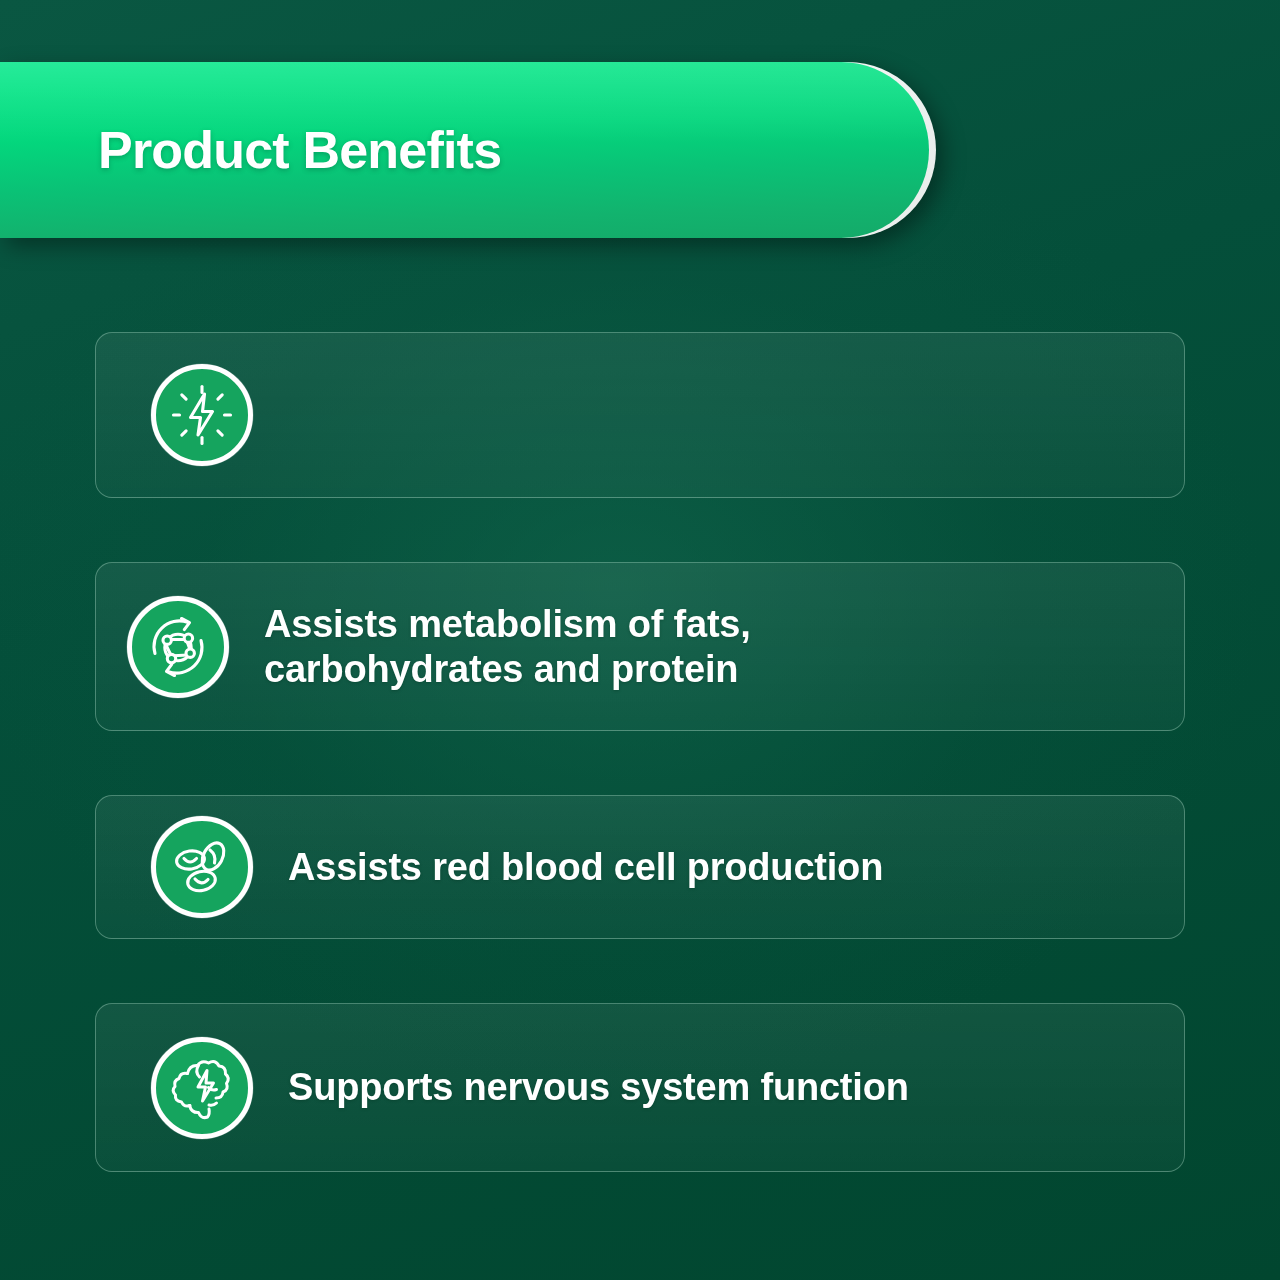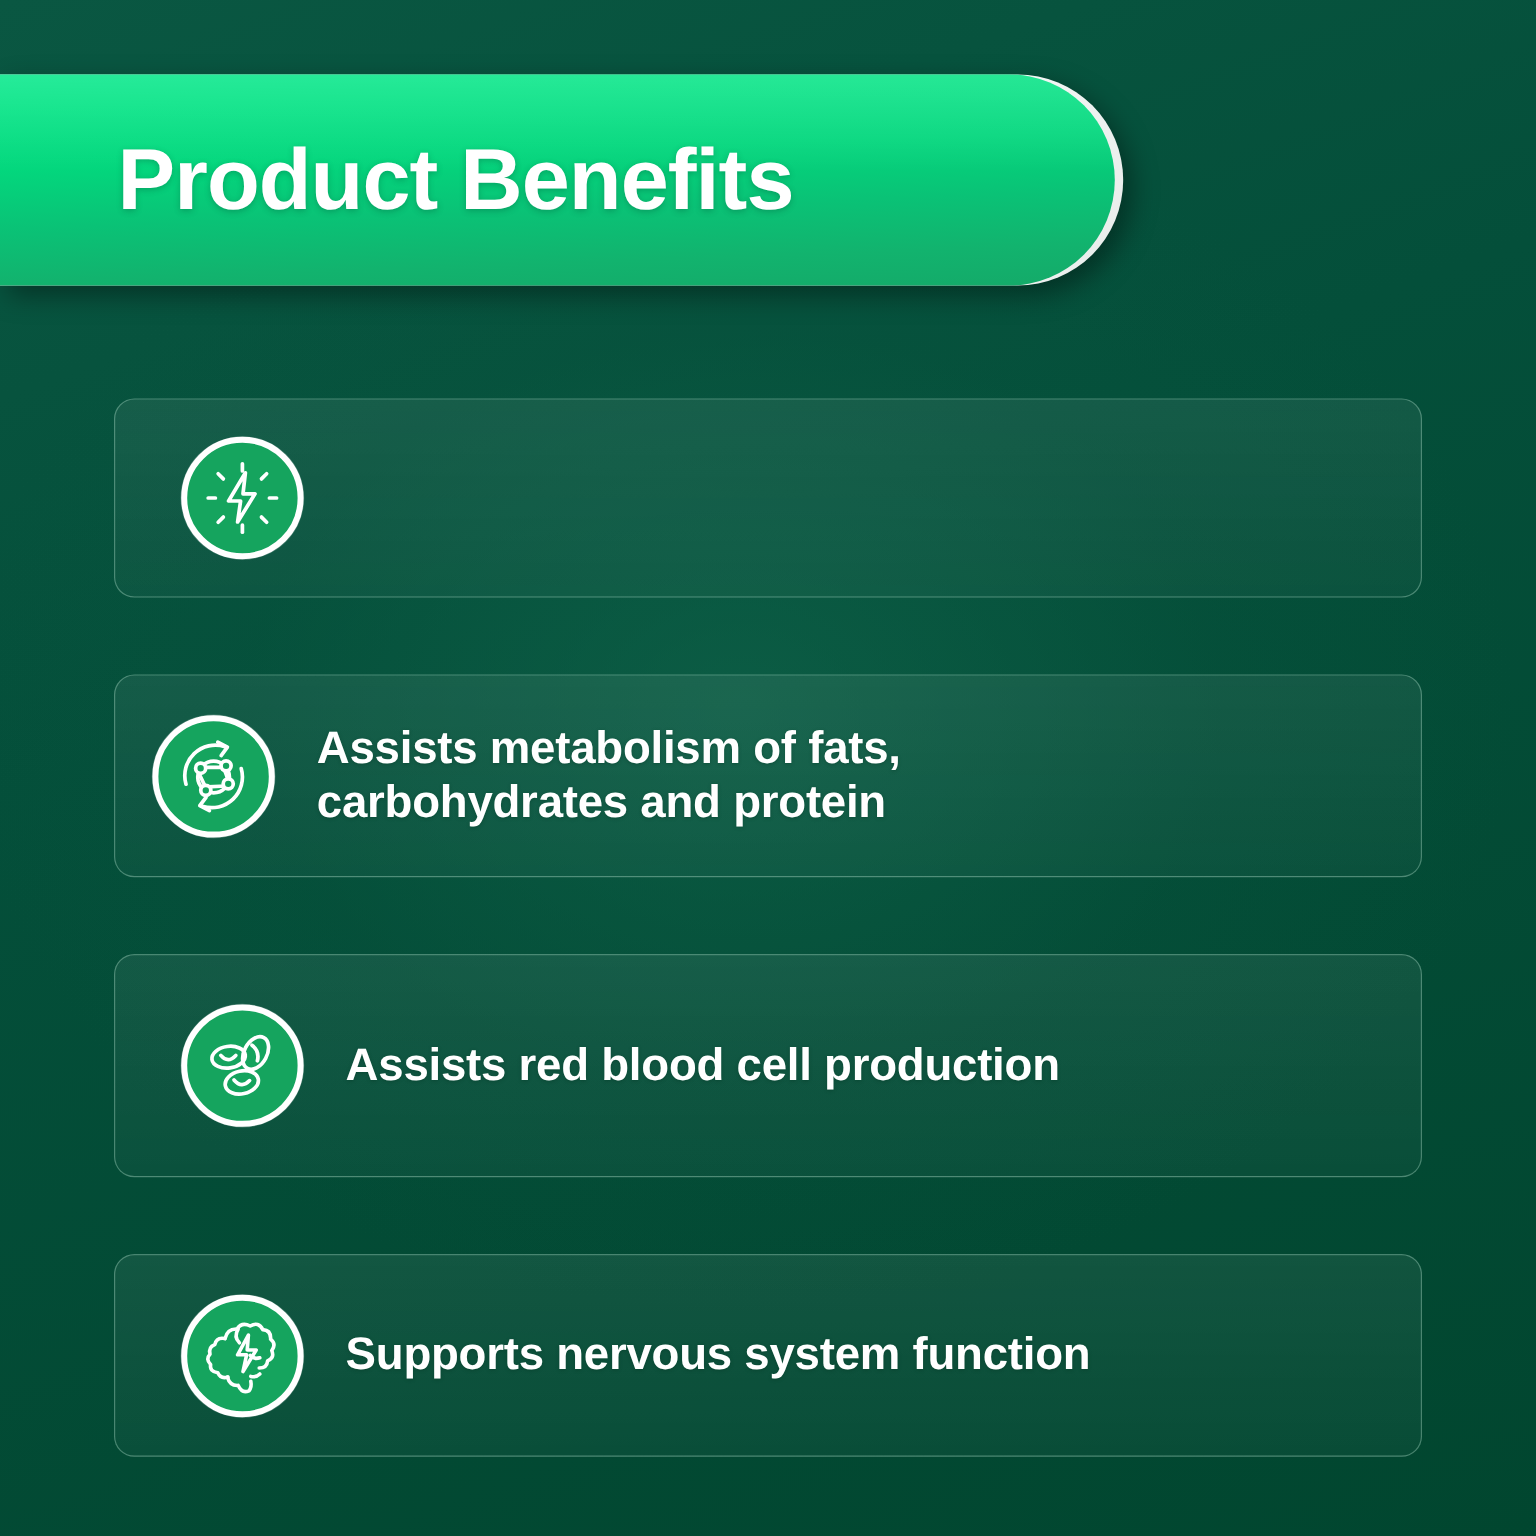--- a/index.html
+++ b/index.html
@@ -52,21 +52,21 @@
     content:"";
     position:absolute;
     left:0; right:0; top:0; height:46%;
     background:linear-gradient(180deg, rgba(255,255,255,0.15), rgba(255,255,255,0));
     pointer-events:none;
   }
   .banner-title {
     position:relative;
     margin-left:98px;
     color:#ffffff;
-    font-size:72px;
+    font-size:52px;
     font-weight:bold;
     letter-spacing:-0.8px;
     line-height:1;
     text-shadow:0 2px 5px rgba(0,70,45,0.30);
     white-space:nowrap;
     text-align:right;
   }
 
   
   .cards {
@@ -80,21 +80,21 @@
     border-radius:17px;
     border:1.5px solid rgba(168,214,196,0.40);
     background:linear-gradient(180deg, rgba(255,255,255,0.065), rgba(255,255,255,0.030));
     display:flex;
     align-items:center;
     padding-left:55px;
     margin-bottom:64px;
   }
   .card.h1 { height:166px; }
   .card.h2 { height:169px;padding-left:31px; }
-  .card.h3 { height:186px; }
+  .card.h3 { height:144px; }
   .card.h4 { height:169px; margin-bottom:0; }
 
   .icon-badge {
     flex:0 0 auto;
     width:102px; height:102px;
     border-radius:50%;
     background:#15a45e;
     border:5px solid #ffffff;
     display:flex;
     align-items:center;

